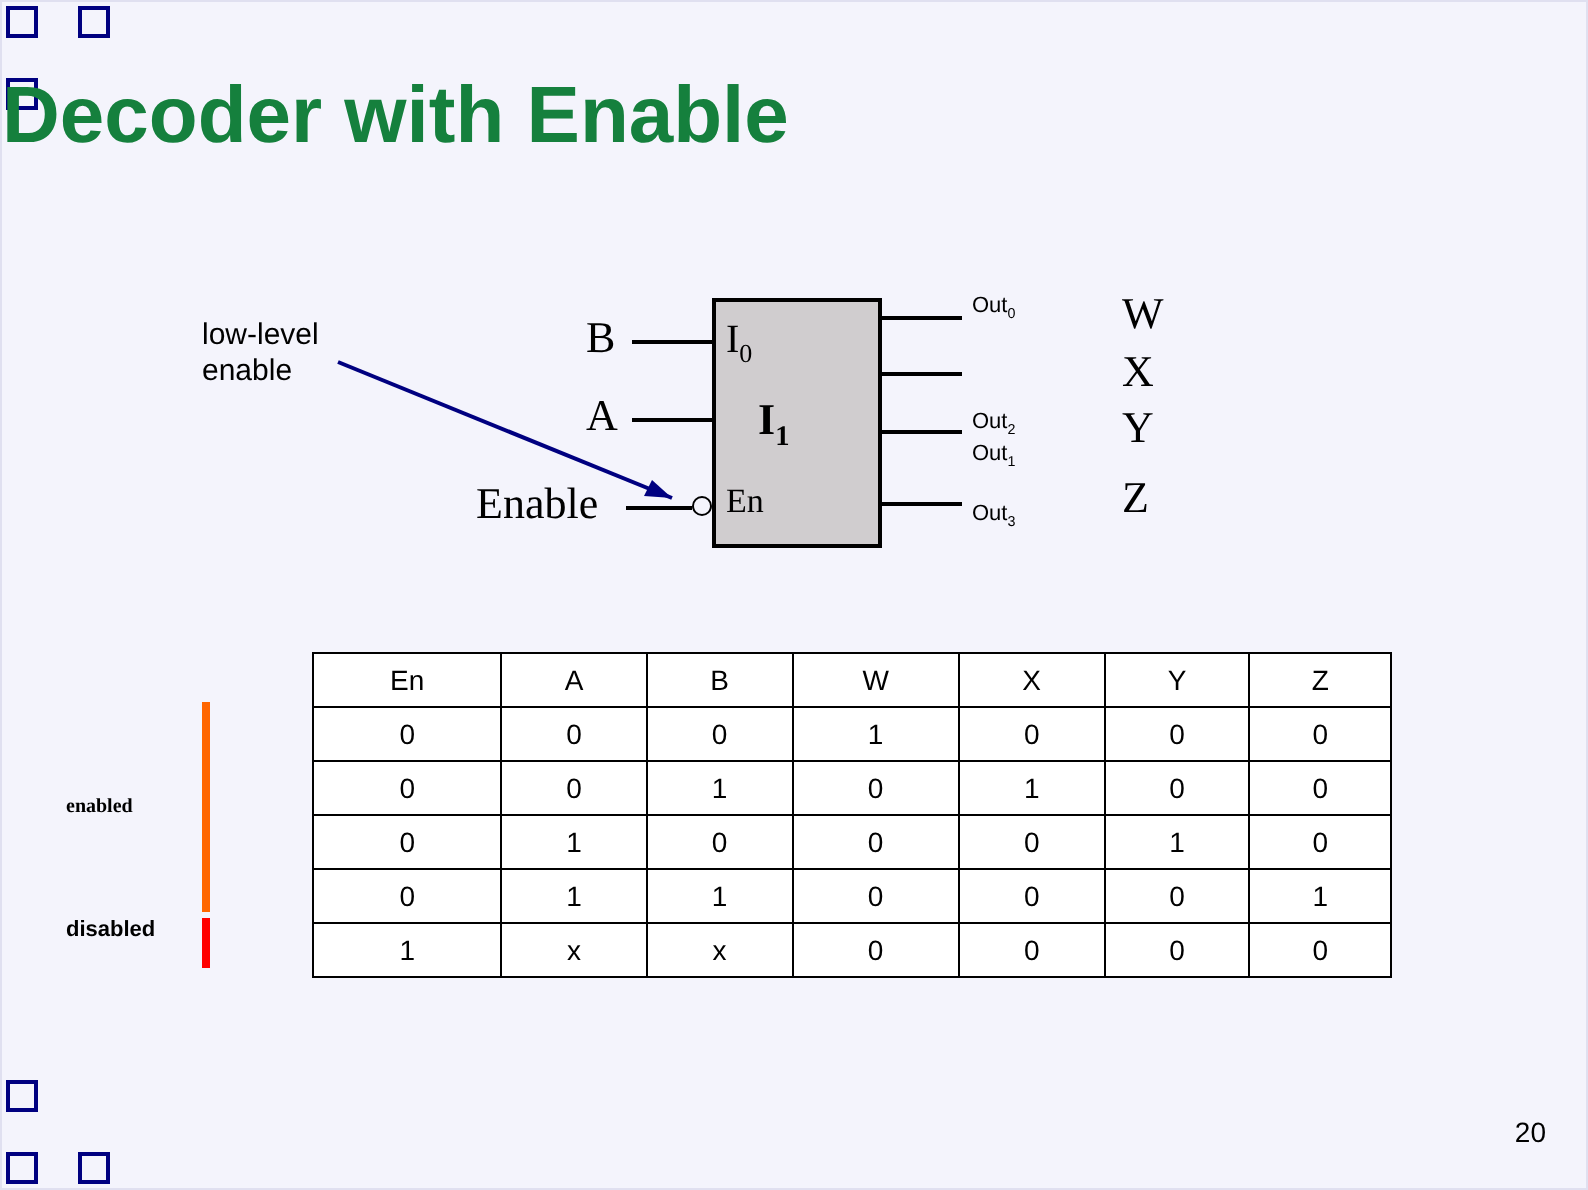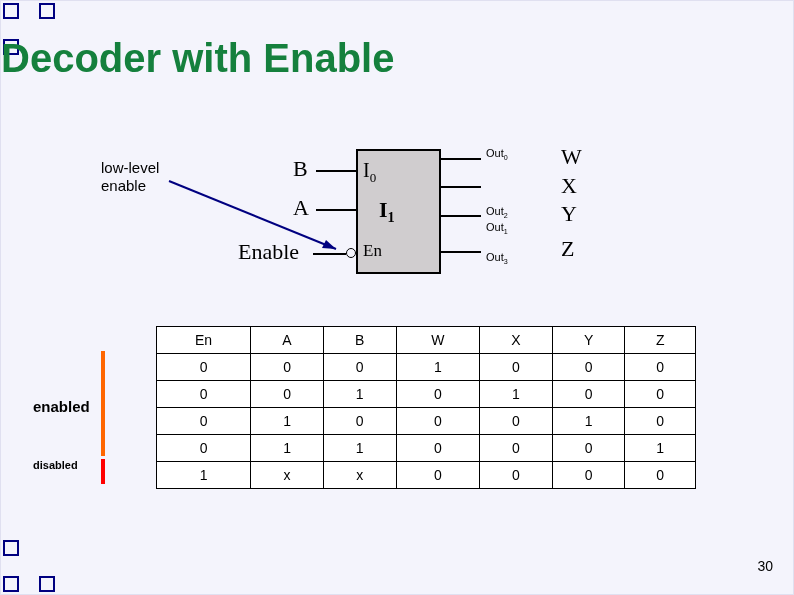--- a/index.html
+++ b/index.html
@@ -94,22 +94,22 @@
     font-family: Arial, sans-serif;
     font-size: 14px;
     padding: 5px 8px;
     background: #fff;
   }
   .truth-table th { font-weight: normal; }
   .enabled-label {
     position: absolute;
     left: 32px;
     top: 397px;
-    font-size: 15px;
-    font-family: Liberation Sans, sans-serif;
+    font-size: 10px;
+    font-family: Liberation Serif, serif;
     font-weight: bold;
   }
   .enabled-bar {
     position: absolute;
     left: 100px;
     top: 350px;
     width: 4px;
     height: 105px;
     background: #ff6600;
   }
@@ -249,13 +249,13 @@
         <td>0</td>
       </tr>
     </tbody>
 </table>
 
 <div class="enabled-label">enabled</div>
 <div class="enabled-bar"></div>
 <div class="disabled-label">disabled</div>
 <div class="disabled-bar"></div>
 
-<div class="slide-number">30</div>
+<div class="slide-number">20</div>
 
 </body></html>

